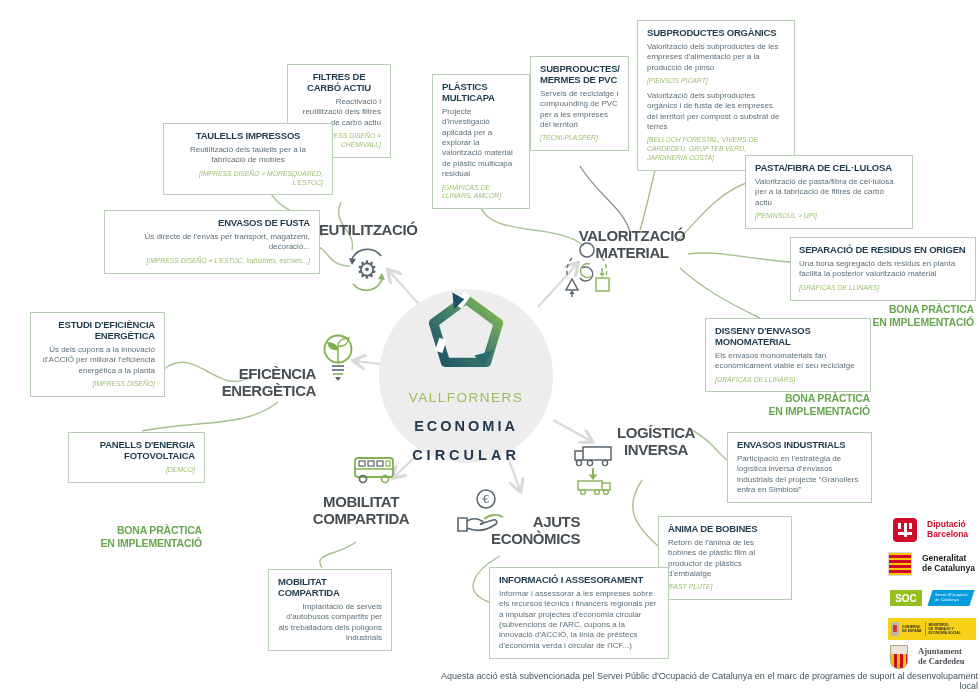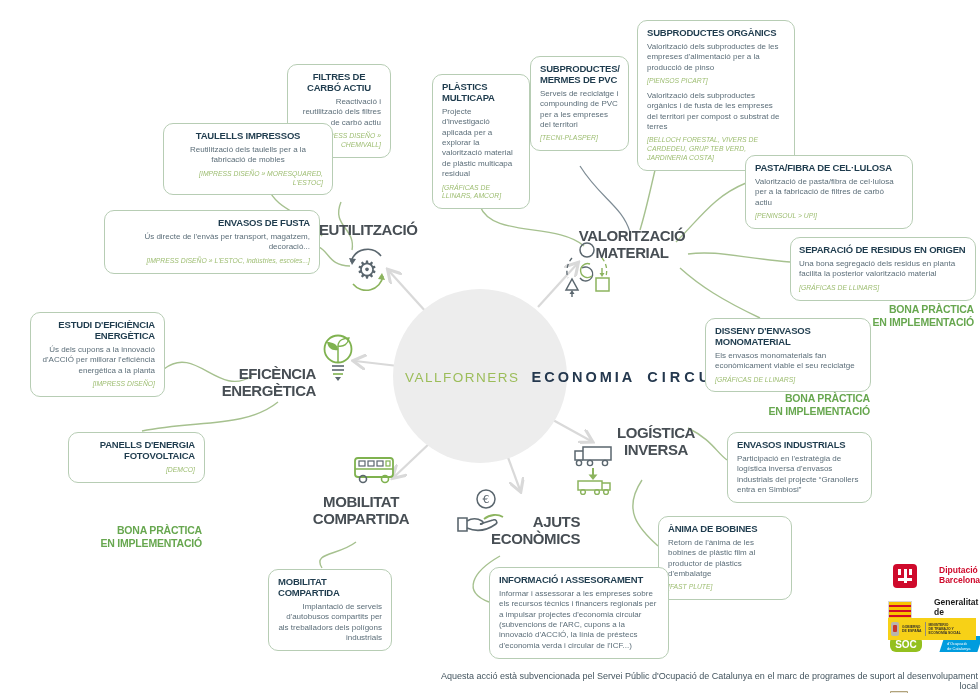--- a/index.html
+++ b/index.html
@@ -1,58 +1,58 @@
 <!DOCTYPE html>
 <html><head>
 <meta charset="utf-8">
 <style>
   html,body{margin:0;padding:0;background:#fff;}
   #canvas{position:relative;width:980px;height:693px;background:#fff;overflow:hidden;
           font-family:"Liberation Sans",sans-serif;}
   svg.layer{position:absolute;left:0;top:0;pointer-events:none;}
 
-  .box{position:absolute;background:#fff;border:1.2px solid #b7cdb4;border-radius:10px;
+  .box{position:absolute;background:#fff;border:1.2px solid #b7cdb4;border-radius:0;
        padding:7px 9px;box-sizing:border-box;}
   .box-title{font-weight:bold;color:#1f3c4e;font-size:9.5px;line-height:1.15;
              letter-spacing:-0.2px;margin-bottom:3px;}
   .box-body{color:#5c6e79;font-size:8px;line-height:1.3;}
   .box-tag{color:#9dbd71;font-size:6.8px;font-style:italic;margin-top:4px;line-height:1.3;}
   .ta-r{text-align:right}.ta-c{text-align:center}
 
   .branch-label{position:absolute;color:#474e54;font-weight:bold;font-size:15px;
                 line-height:1.1;letter-spacing:-0.4px;}
   .badge{position:absolute;color:#67a74f;font-weight:bold;font-size:10.5px;line-height:1.2;
          white-space:pre-line;letter-spacing:-0.2px;}
 
-  .hub{position:absolute;left:393px;top:289px;width:174px;height:174px;border-radius:50%;
-       background:#ededed;display:flex;flex-direction:row;align-items:center;gap:12px;}
+  .hub{position:absolute;left:379px;top:289px;width:174px;height:174px;border-radius:50%;
+       background:#ededed;display:flex;flex-direction:column;align-items:center;gap:12px;}
   .hub-line1{color:#9cbd5a;font-size:13.5px;letter-spacing:1.5px;margin-top:2px;}
   .hub-line2{color:#24384e;font-size:14.5px;letter-spacing:3px;font-weight:bold;margin-top:1px;}
   .hub-line3{color:#24384e;font-size:14.5px;letter-spacing:4px;font-weight:bold;margin-top:1px;}
 
   .icon-wrap{position:absolute;}
 
   .footer{position:absolute;left:430px;top:671px;width:548px;text-align:right;
           font-size:9px;color:#44555f;}
 
   
-  .logo-row{position:absolute;display:flex;align-items:center;gap:22px;margin-top:46px;}
+  .logo-row{position:absolute;display:flex;align-items:center;gap:10px;}
   .logo-label{font-size:8.5px;font-weight:bold;line-height:1.15;white-space:pre-line;}
   .red{color:#cf0a2c}.blk{color:#1a1a1a}
   .dipu-mark{width:24px;height:24px;background:#cf0a2c;border-radius:4px;position:relative;flex:0 0 auto;}
   .dipu-mark::after{content:"";position:absolute;left:5px;top:5px;width:14px;height:14px;
      background:
        linear-gradient(#fff,#fff) 0 0/3px 6px no-repeat,
        linear-gradient(#fff,#fff) 5.5px 0/3px 14px no-repeat,
        linear-gradient(#fff,#fff) 11px 0/3px 6px no-repeat,
        linear-gradient(#fff,#fff) 0 9px/14px 3px no-repeat;}
   .gene-mark{width:22px;height:22px;flex:0 0 auto;
      background:repeating-linear-gradient(#f8c300 0 2.5px,#d00b27 2.5px 5px);
      border:1px solid #d6d6d6;}
-  .soc-mark{width:32px;height:16px;background:#94c01f;border-radius:6px;color:#fff;
+  .soc-mark{width:32px;height:16px;background:#94c01f;border-radius:0;color:#fff;
      font-weight:bold;font-size:10px;display:flex;align-items:center;justify-content:center;flex:0 0 auto;}
   .soc-band{height:16px;background:#009cde;transform:skewX(-18deg);display:flex;align-items:center;
      padding:0 5px;margin-left:-2px;}
   .soc-band span{transform:skewX(18deg);color:#fff;font-size:4px;line-height:1.2;white-space:pre-line;}
   .esp-band{width:88px;height:22px;background:#f7d117;display:flex;align-items:center;gap:3px;padding:2px 3px;box-sizing:border-box;}
   .esp-crest{width:8px;height:14px;background:#b9b5ac;border-radius:2px;position:relative;flex:0 0 auto;}
   .esp-crest::after{content:"";position:absolute;left:2px;top:3px;width:4px;height:7px;background:#c8382d;border-radius:1px;}
   .esp-text{font-size:3.4px;color:#33302a;font-weight:bold;line-height:1.25;white-space:pre-line;}
   .esp-sep{width:1px;height:14px;background:#8f8a7e;}
   .card-mark{width:16px;height:22px;flex:0 0 auto;border-radius:0 0 8px 8px;border:1px solid #b0a27a;

